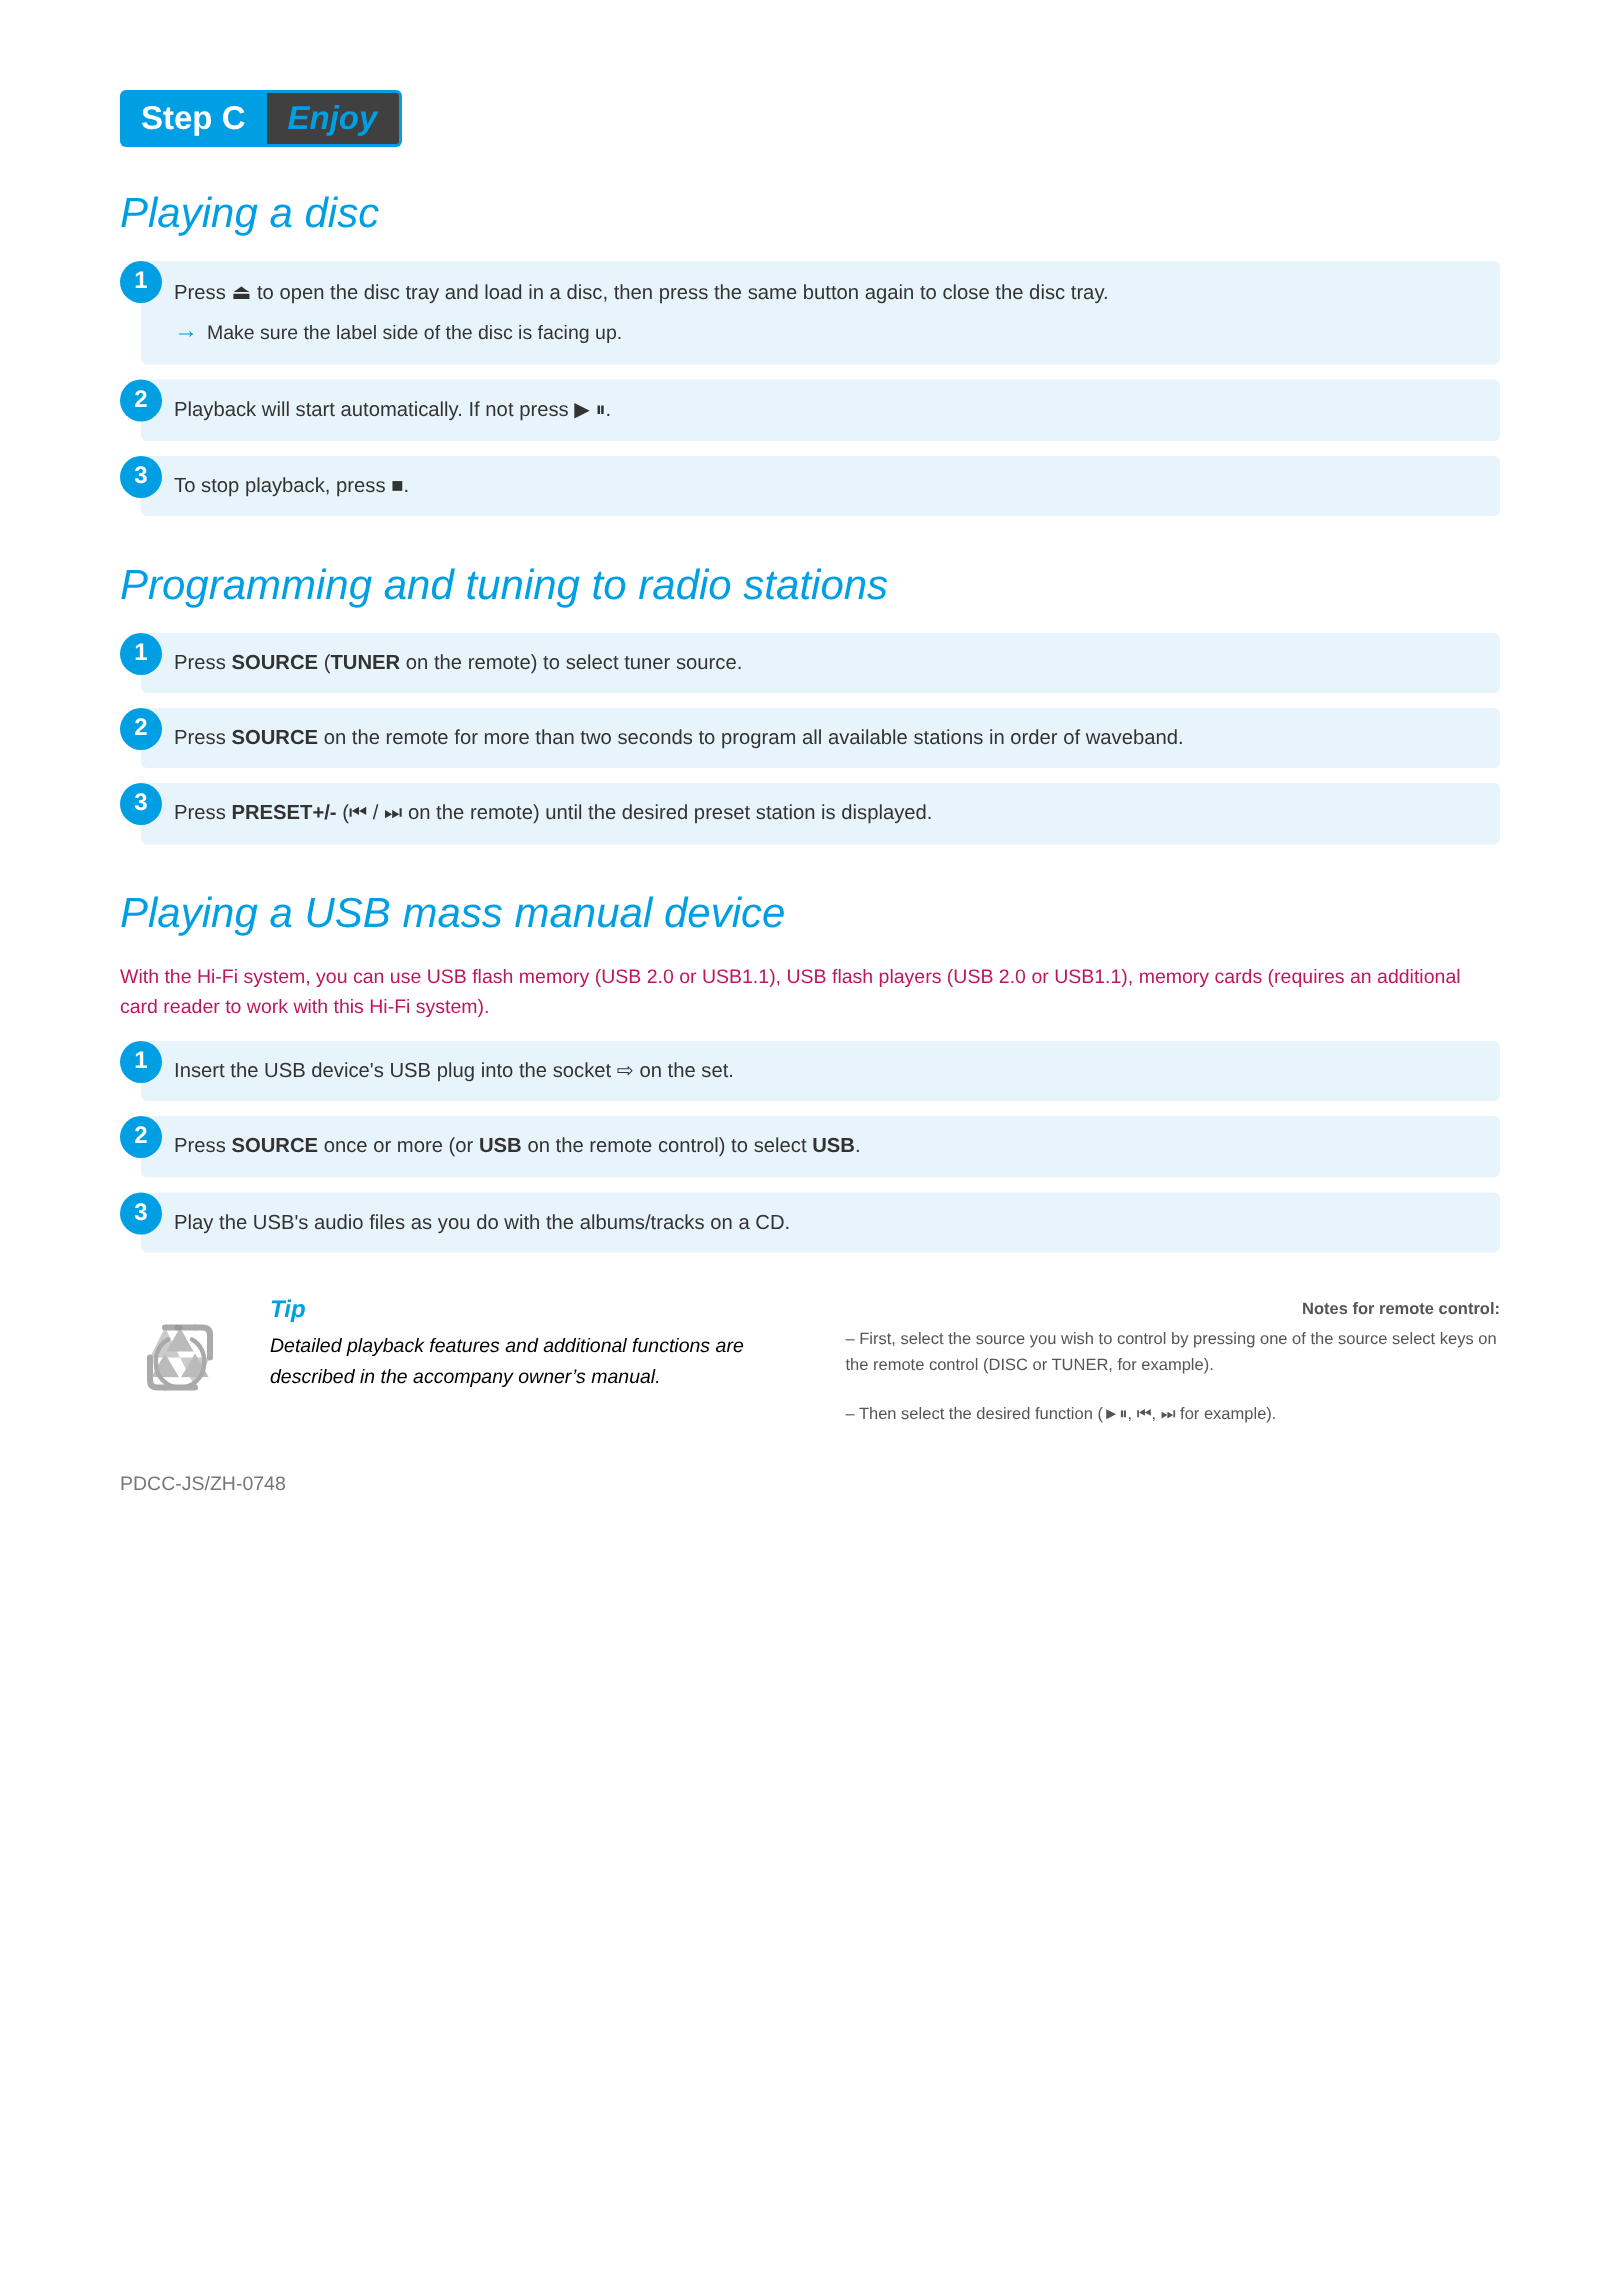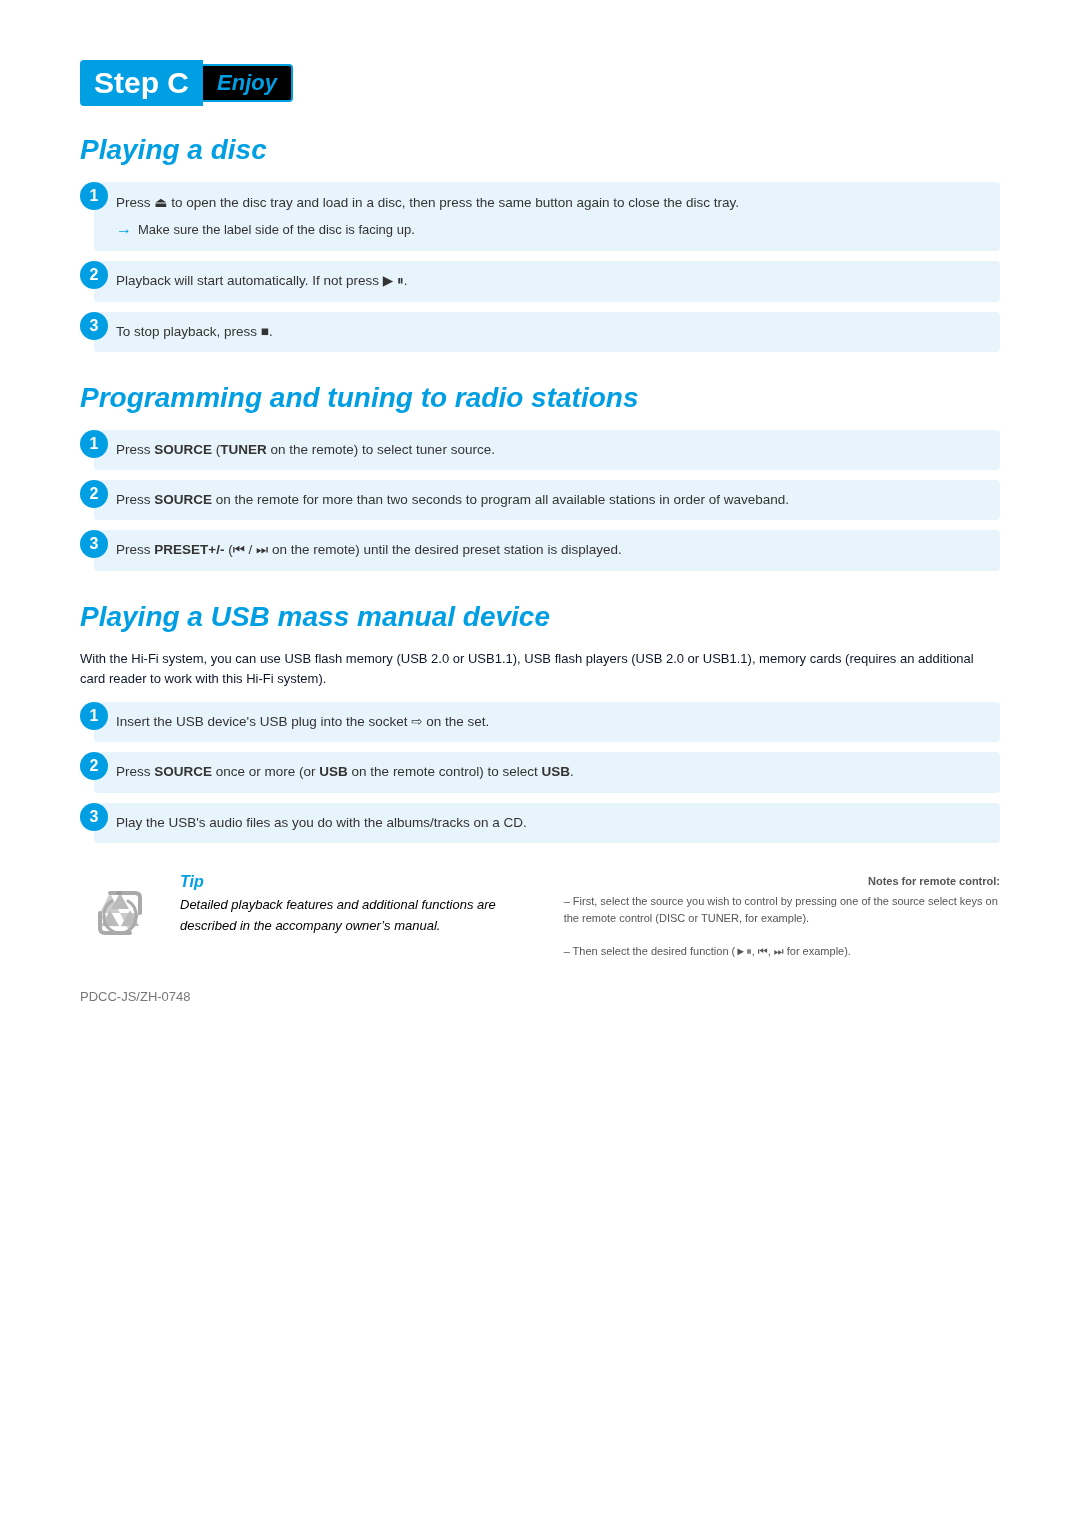--- a/index.html
+++ b/index.html
@@ -15,43 +15,43 @@
     
     .step-header {
       display: flex;
       align-items: center;
       gap: 0;
       margin-bottom: 28px;
     }
     .step-c-box {
       background: #009fe3;
       color: white;
-      font-size: 30px;
+      font-size: 22px;
       font-weight: bold;
       padding: 6px 14px;
       border-radius: 4px 0 0 4px;
     }
     .step-c-enjoy {
-      background: #000000;
+      background: #404040;
       border: 2px solid #009fe3;
       color: #009fe3;
       font-size: 22px;
       font-style: italic;
       font-weight: bold;
       padding: 4px 14px;
       border-left: none;
       border-radius: 0 4px 4px 0;
     }
 
     
     .section-title {
       color: #009fe3;
       font-size: 28px;
       font-style: italic;
-      font-weight: bold;
+      font-weight: normal;
       margin-bottom: 16px;
       margin-top: 8px;
     }
 
     
     .step-block {
       display: flex;
       align-items: flex-start;
       gap: 0;
       margin-bottom: 10px;
@@ -94,21 +94,21 @@
       font-size: 13px;
     }
     .arrow-sym {
       color: #009fe3;
       font-size: 16px;
     }
 
     
     .usb-intro {
       font-size: 13px;
-      color: #0f172a;
+      color: #be185d;
       margin-bottom: 12px;
       line-height: 1.6;
     }
 
     
     .tip-section {
       display: flex;
       gap: 20px;
       align-items: flex-start;
     }

